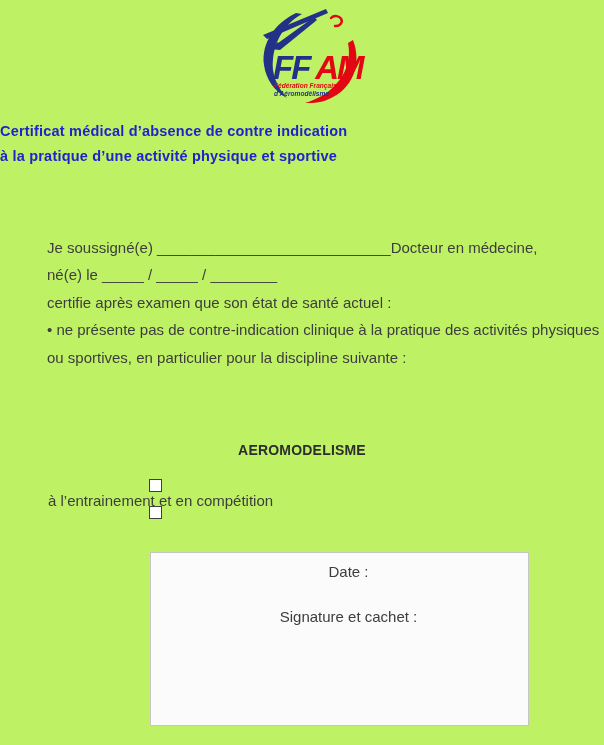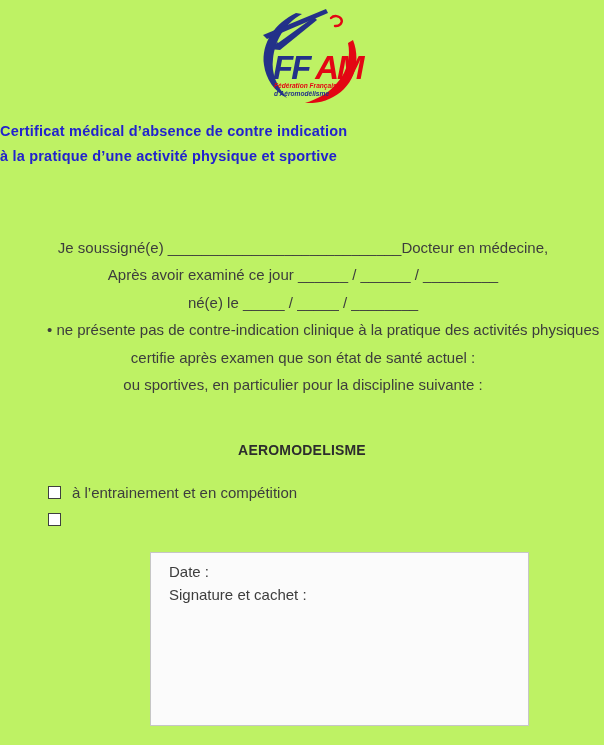--- a/index.html
+++ b/index.html
@@ -40,21 +40,20 @@
 
   
   .form-body {
     position: absolute;
     left: 47px;
     top: 234px;
     width: 512px;
     font-size: 15px;
     line-height: 27.4px;
     white-space: nowrap;
-    text-align: center;
   }
 
   
   .discipline {
     position: absolute;
     left: 0;
     top: 442px;
     width: 604px;
     text-align: center;
     font-weight: bold;
@@ -67,20 +66,21 @@
   .checks {
     position: absolute;
     left: 48px;
     top: 479px;
     font-size: 15px;
   }
   .check-row {
     display: flex;
     align-items: center;
     height: 27px;
+    flex-direction: column;
   }
   .checkbox {
     display: inline-block;
     width: 11px;
     height: 11px;
     border: 1.4px solid #3f3f3f;
     background: #ffffff;
     margin-right: 11px;
     flex: 0 0 auto;
   }
@@ -90,23 +90,24 @@
     position: absolute;
     left: 150px;
     top: 552px;
     width: 379px;
     height: 174px;
     border: 1px solid #c6c6c6;
     background: #fbfbfb;
     box-sizing: border-box;
     padding: 9px 0 0 18px;
     font-size: 15px;
+    text-align: center;
   }
   .sig-box .date-line { line-height: 20px; }
-  .sig-box .sig-line { line-height: 20px; margin-top: 3px; }
+  .sig-box .sig-line { line-height: 20px; margin-top: 25px; }
 </style>
 </head>
 <body>
 
 <div class="page">
 
   <div class="logo">
     <svg viewBox="0 0 114 99">
 
       <path d="M44,9 C23,19 9,39 12,61 C14,75 22,87 35,94 C25,83 19,69 21,55 C23,37 32,20 50,10 Z" fill="#233189"></path>
@@ -131,24 +132,23 @@
     </svg>
   </div>
 
   <div class="doc-title">
     <div>Certificat médical d’absence de contre indication</div>
     <div>à la pratique d’une activité physique et sportive</div>
   </div>
 
   <div class="form-body">
     <div>Je soussigné(e) ____________________________Docteur en médecine,</div>
-    <div>Après avoir examiné ce jour ______ / ______ / _________</div>
     <div>né(e) le _____ / _____ / ________</div>
+    <div>certifie après examen que son état de santé actuel :</div>
     <div>• ne présente pas de contre-indication clinique à la pratique des activités physiques</div>
-    <div>certifie après examen que son état de santé actuel :</div>
     <div>ou sportives, en particulier pour la discipline suivante :</div>
   </div>
 
   <div class="discipline">AEROMODELISME</div>
 
   <div class="checks">
     <div class="check-row">
       <span class="checkbox"></span>
       <span>à l’entrainement et en compétition</span>
     </div>

